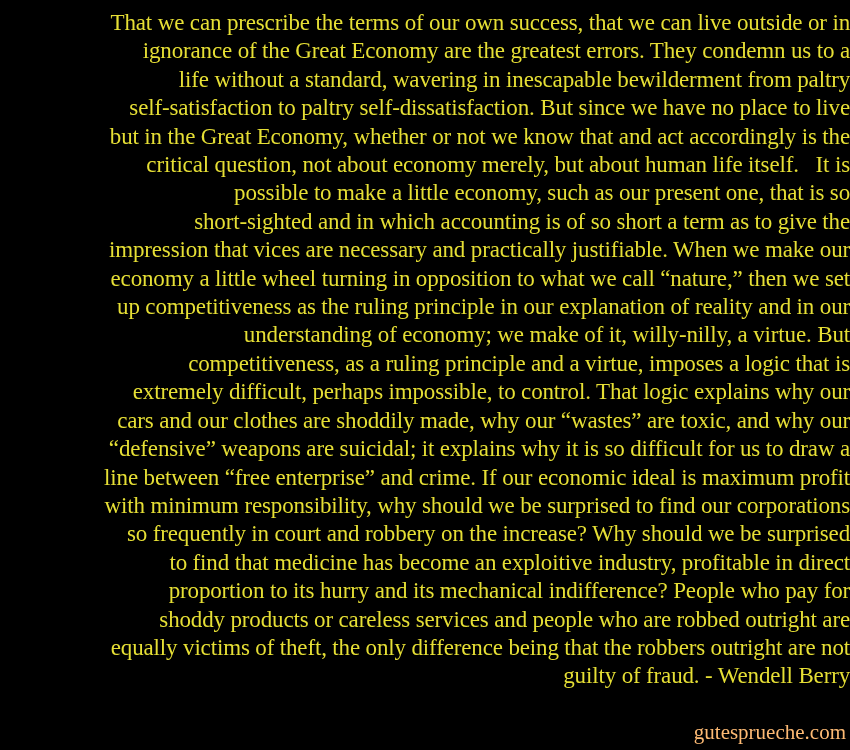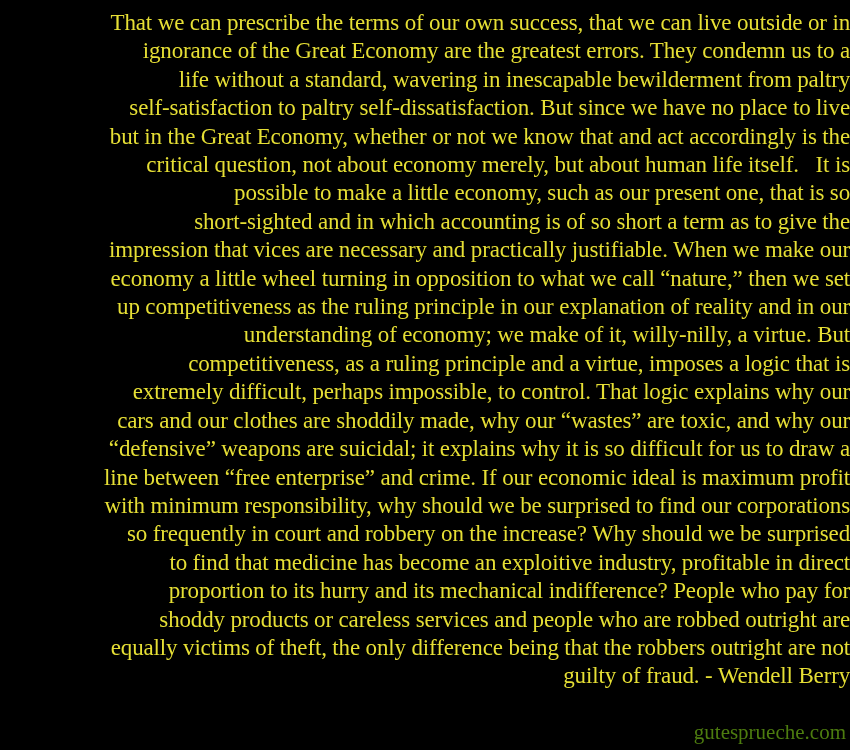--- a/index.html
+++ b/index.html
@@ -56,14 +56,14 @@
 cars and our clothes are shoddily made, why our “wastes” are toxic, and why our
 “defensive” weapons are suicidal; it explains why it is so difficult for us to draw a
 line between “free enterprise” and crime. If our economic ideal is maximum profit
 with minimum responsibility, why should we be surprised to find our corporations
 so frequently in court and robbery on the increase? Why should we be surprised
 to find that medicine has become an exploitive industry, profitable in direct
 proportion to its hurry and its mechanical indifference? People who pay for
 shoddy products or careless services and people who are robbed outright are
 equally victims of theft, the only difference being that the robbers outright are not
 guilty of fraud. - Wendell Berry</div>
-  <div class="watermark" style="color: #4d7c0f;">gutesprueche.com</div>
+  <div class="watermark" style="color: #fdba74;">gutesprueche.com</div>
 </div>
 
 </body></html>

